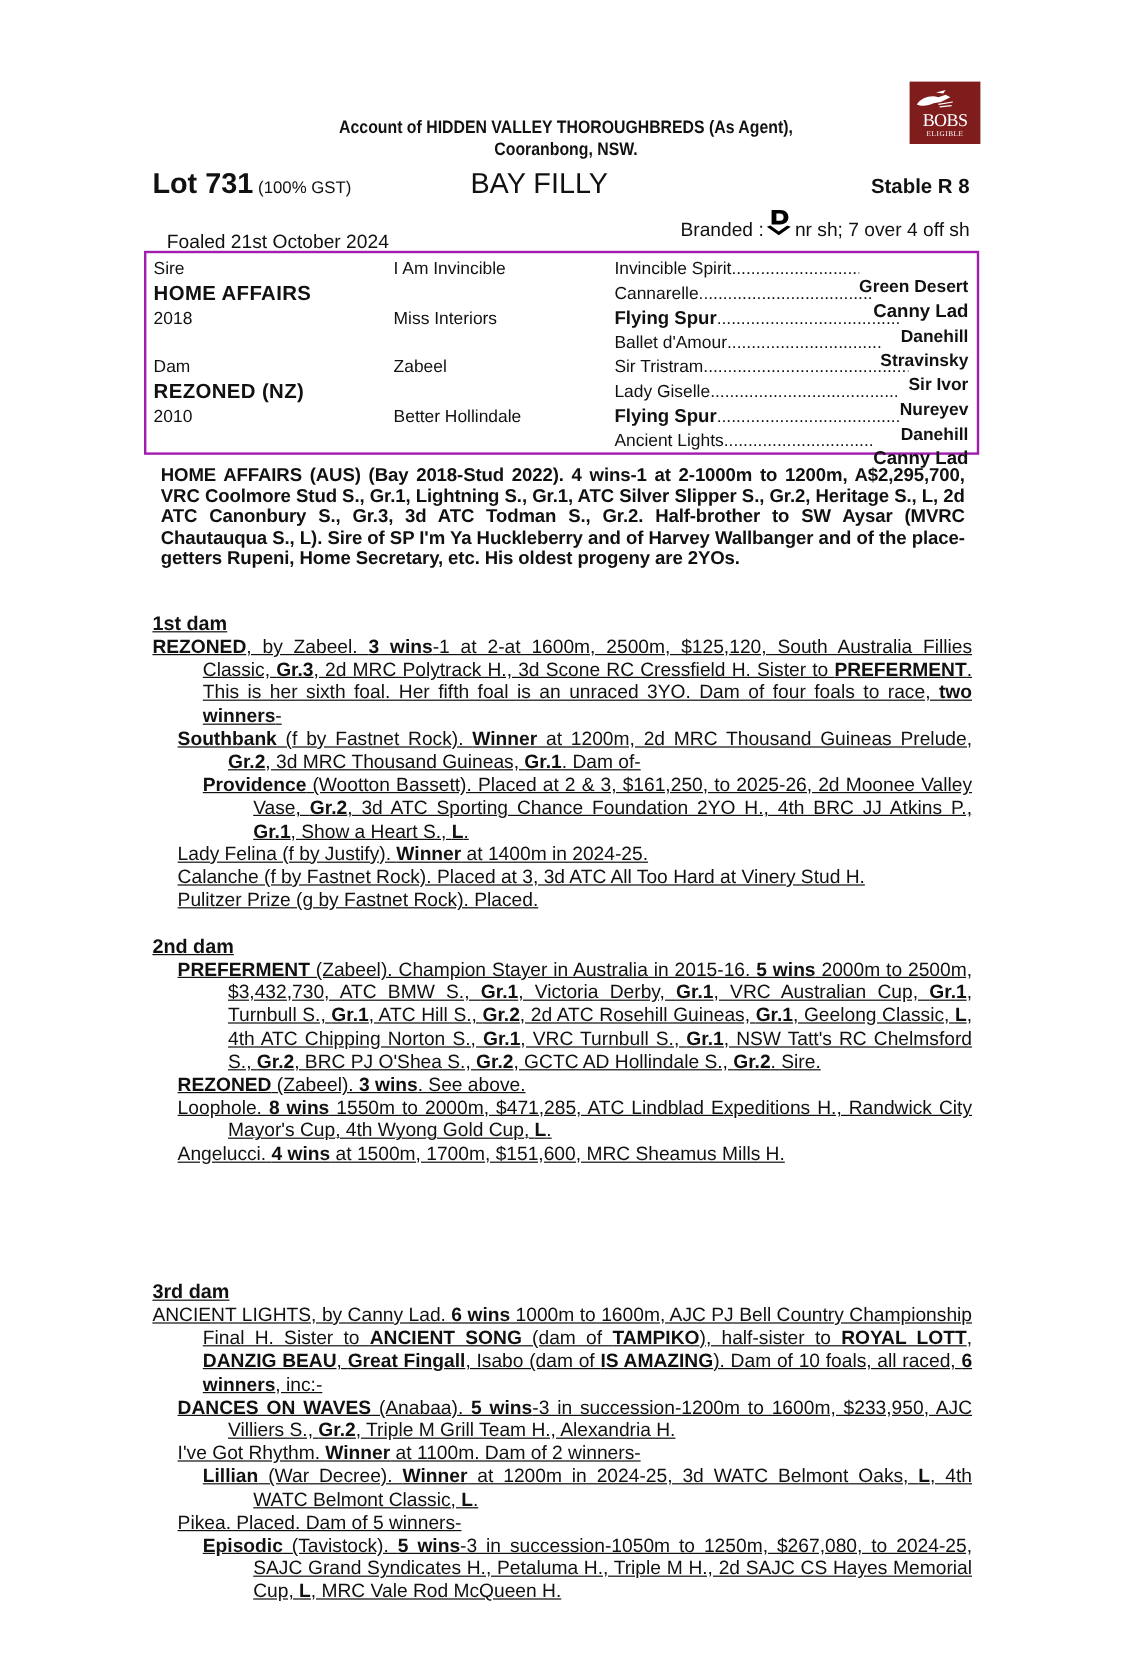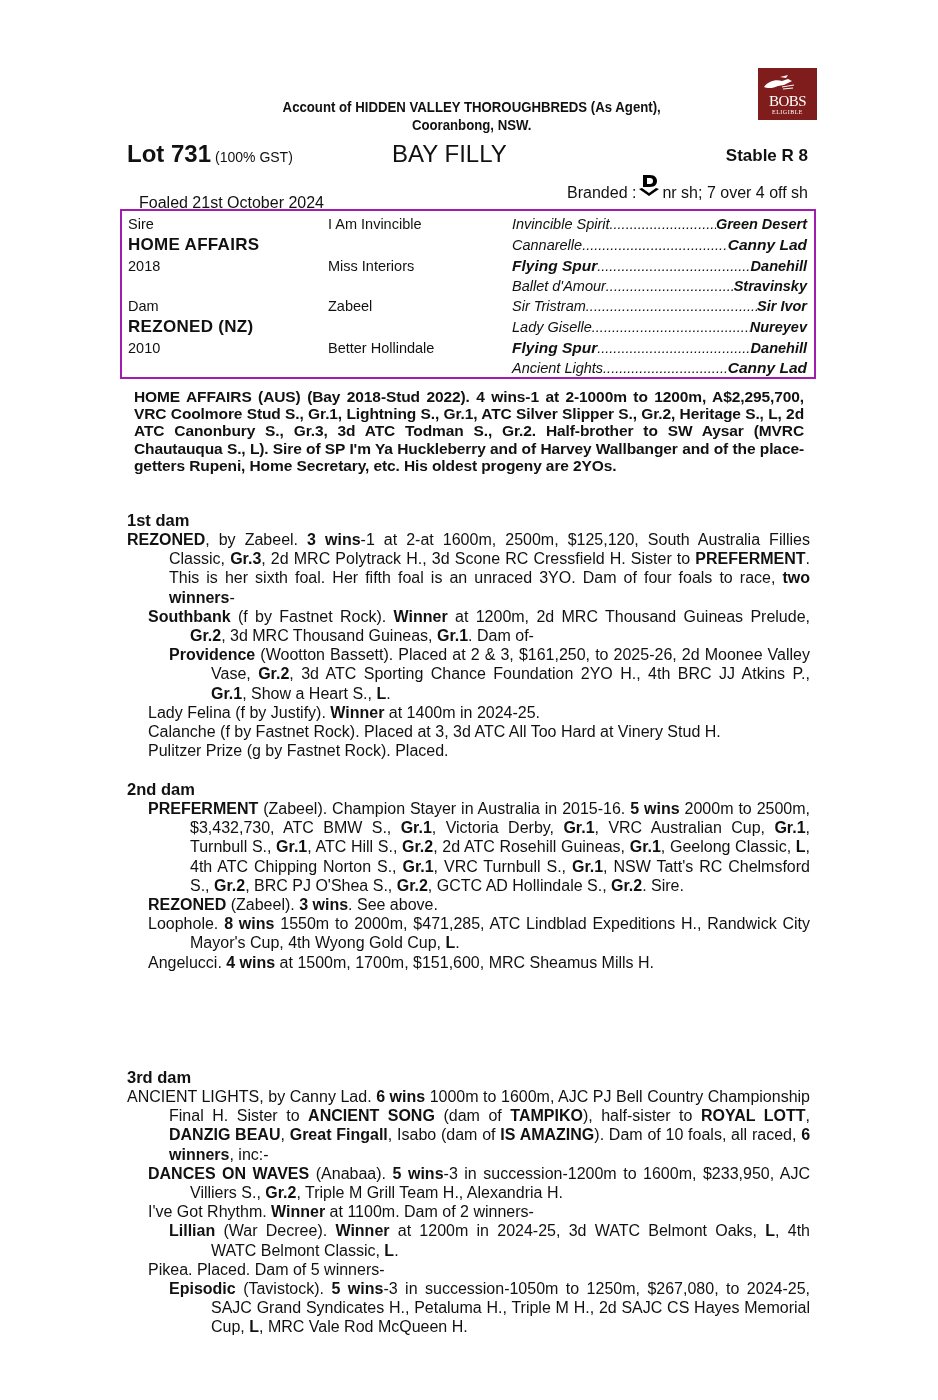--- a/index.html
+++ b/index.html
@@ -18,29 +18,29 @@
   .sex { position: absolute; left: 265px; top: 0; font-weight: normal; font-size: 24px; }
   .stable { position: absolute; right: 0; top: 6px; font-weight: bold; font-size: 17px; }
   .foaledrow { position: absolute; left: 127px; top: 178px; width: 681px; font-size: 16px; }
   .foaled { position: absolute; left: 0; top: 16px; margin-left: 12px; }
   .branded { position: absolute; right: 0; top: 0; display:flex; align-items:flex-end; }
   .brand-mark { display:inline-block; width: 22px; height: 24px; margin: 0 2px; position: relative; top: -4px; }
   .pedigree { position: absolute; left: 120px; top: 209px; width: 696px; height: 170px;
               border: 2px solid #a21caf; box-sizing: border-box; font-size: 14.5px; }
   .pcell { position: absolute; white-space: nowrap; line-height: 20px; }
   .pname { font-weight: bold; font-size: 17px; letter-spacing: 0.3px; }
-  .gp { position: absolute; left: 390px; width: 295px; display: flex; line-height: 20px; font-style: italic; }
+  .gp { position: absolute; left: 390px; width: 295px; display: flex; line-height: 20px; }
   .gp .a { white-space: nowrap; }
   .gp .dots { flex: 1; overflow: hidden; white-space: nowrap; }
   .gp .dots::after { content: "......................................................................................................"; }
-  .gp .b { white-space: nowrap; }
+  .gp .b { white-space: nowrap; margin-top: 15px; }
   .bold { font-weight: bold; }
   .sire-para { position: absolute; left: 134px; top: 388px; width: 670px; font-weight: bold;
                font-size: 15.5px; line-height: 17.2px; text-align: justify; letter-spacing: -0.1px; }
-  .sect { position: absolute; left: 127px; width: 683px; font-size: 16px; line-height: 19.2px; }
+  .sect { position: absolute; left: 127px; width: 683px; font-size: 16px; line-height: 19.2px; text-decoration: underline; }
   .sect h3 { margin: 0; font-size: 16.5px; font-weight: bold; line-height: 20px; }
   .p { text-align: justify; }
   .i0 { padding-left: 42px; text-indent: -42px; }
   .i1 { padding-left: 63px; text-indent: -42px; }
   .i2 { padding-left: 84px; text-indent: -42px; }
   .b { font-weight: bold; }
 </style>
 </head>
 <body>
 

